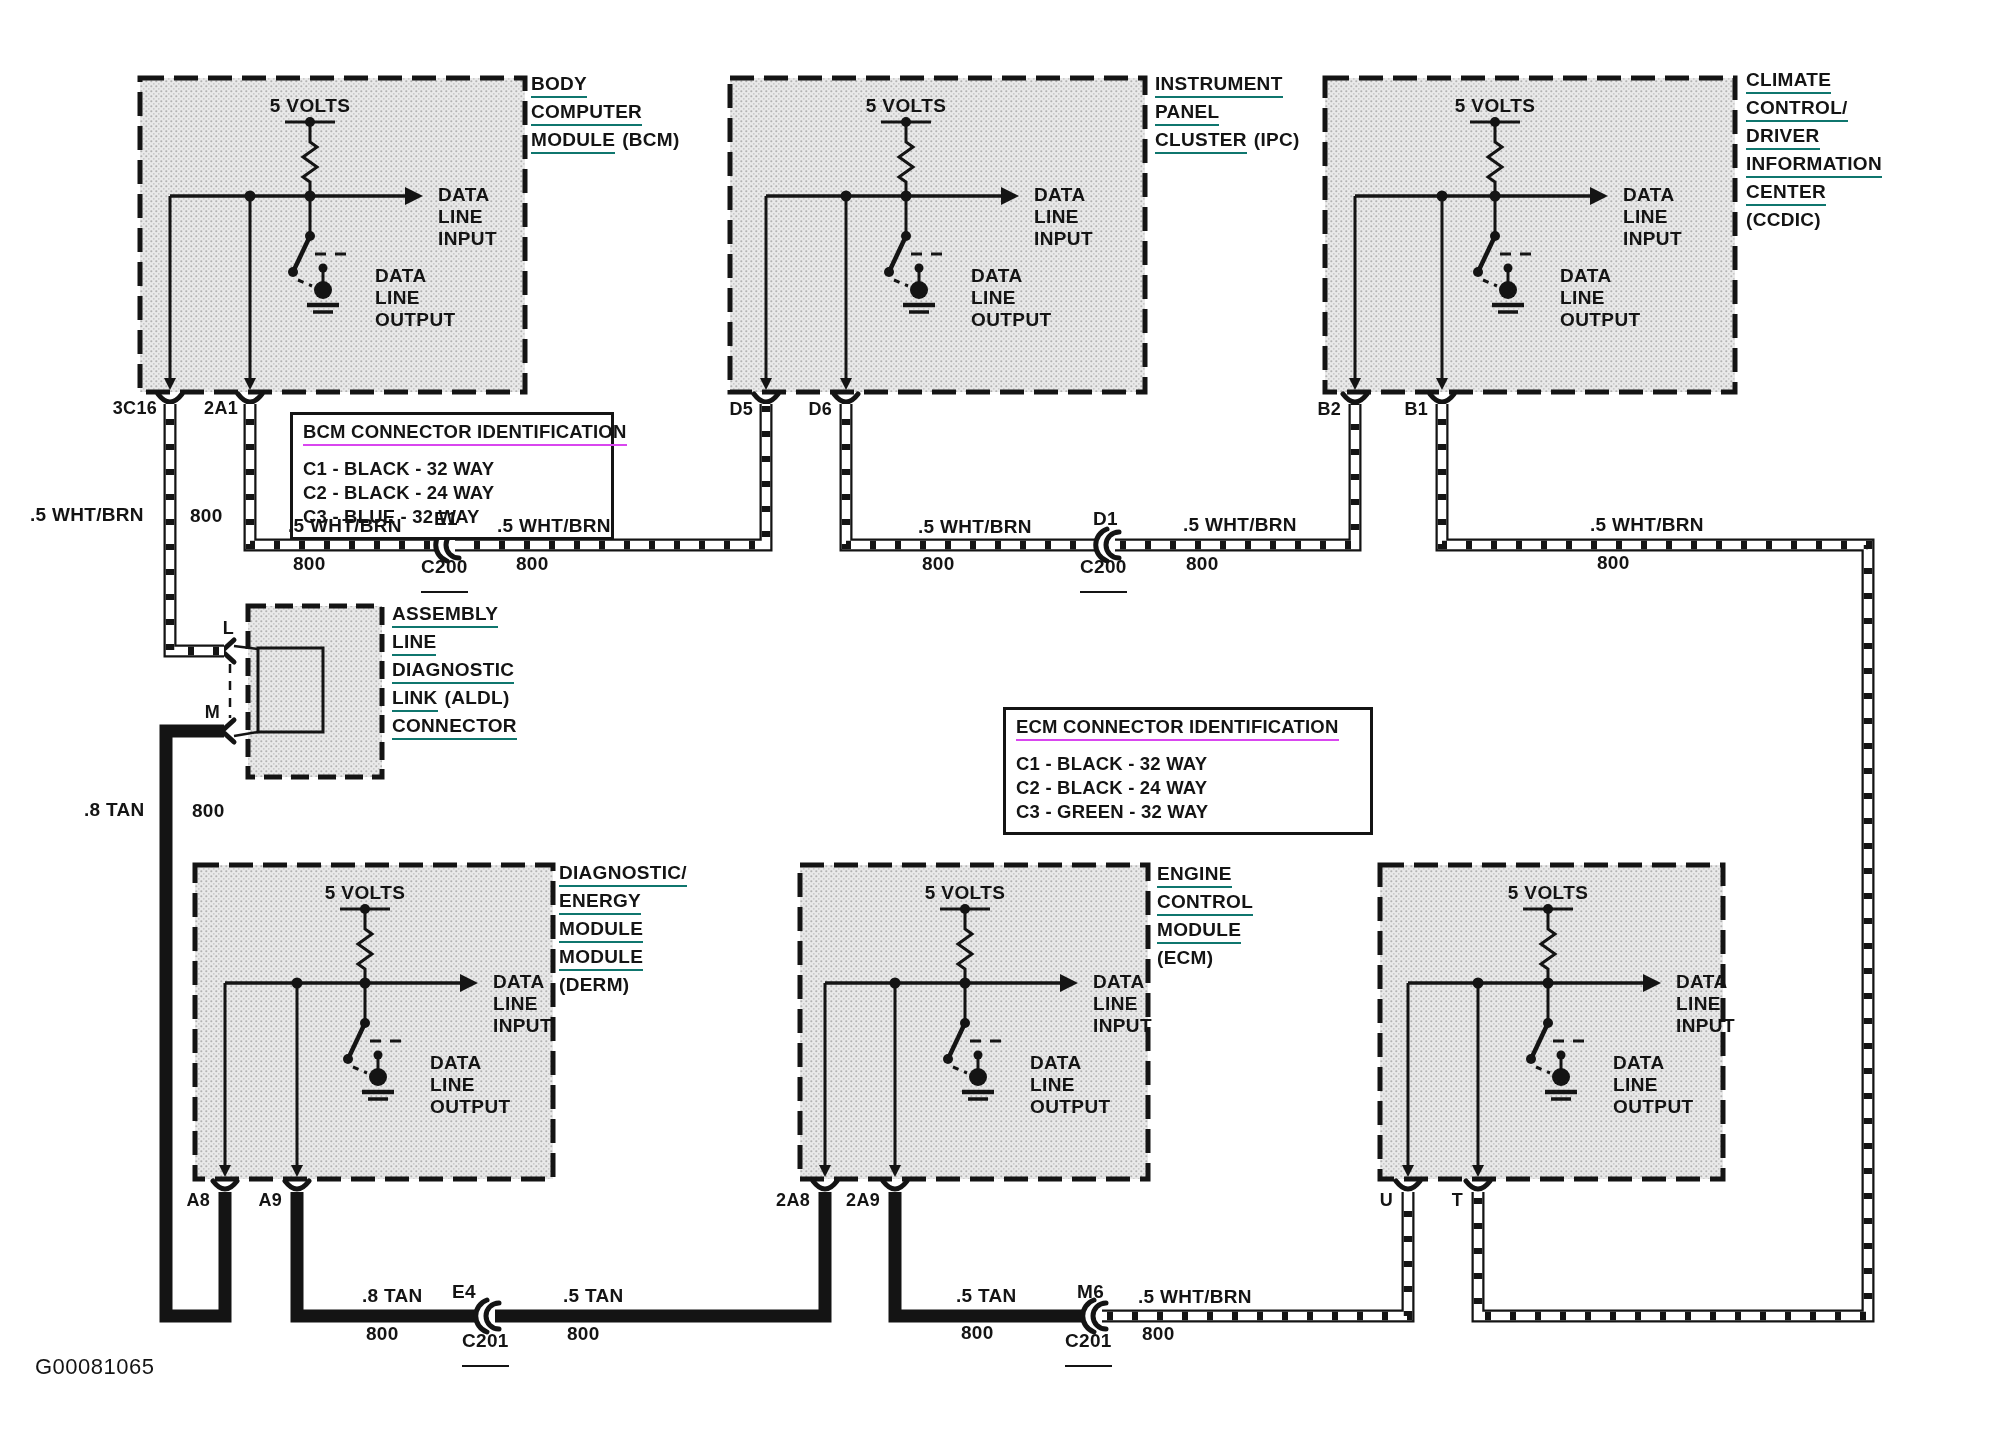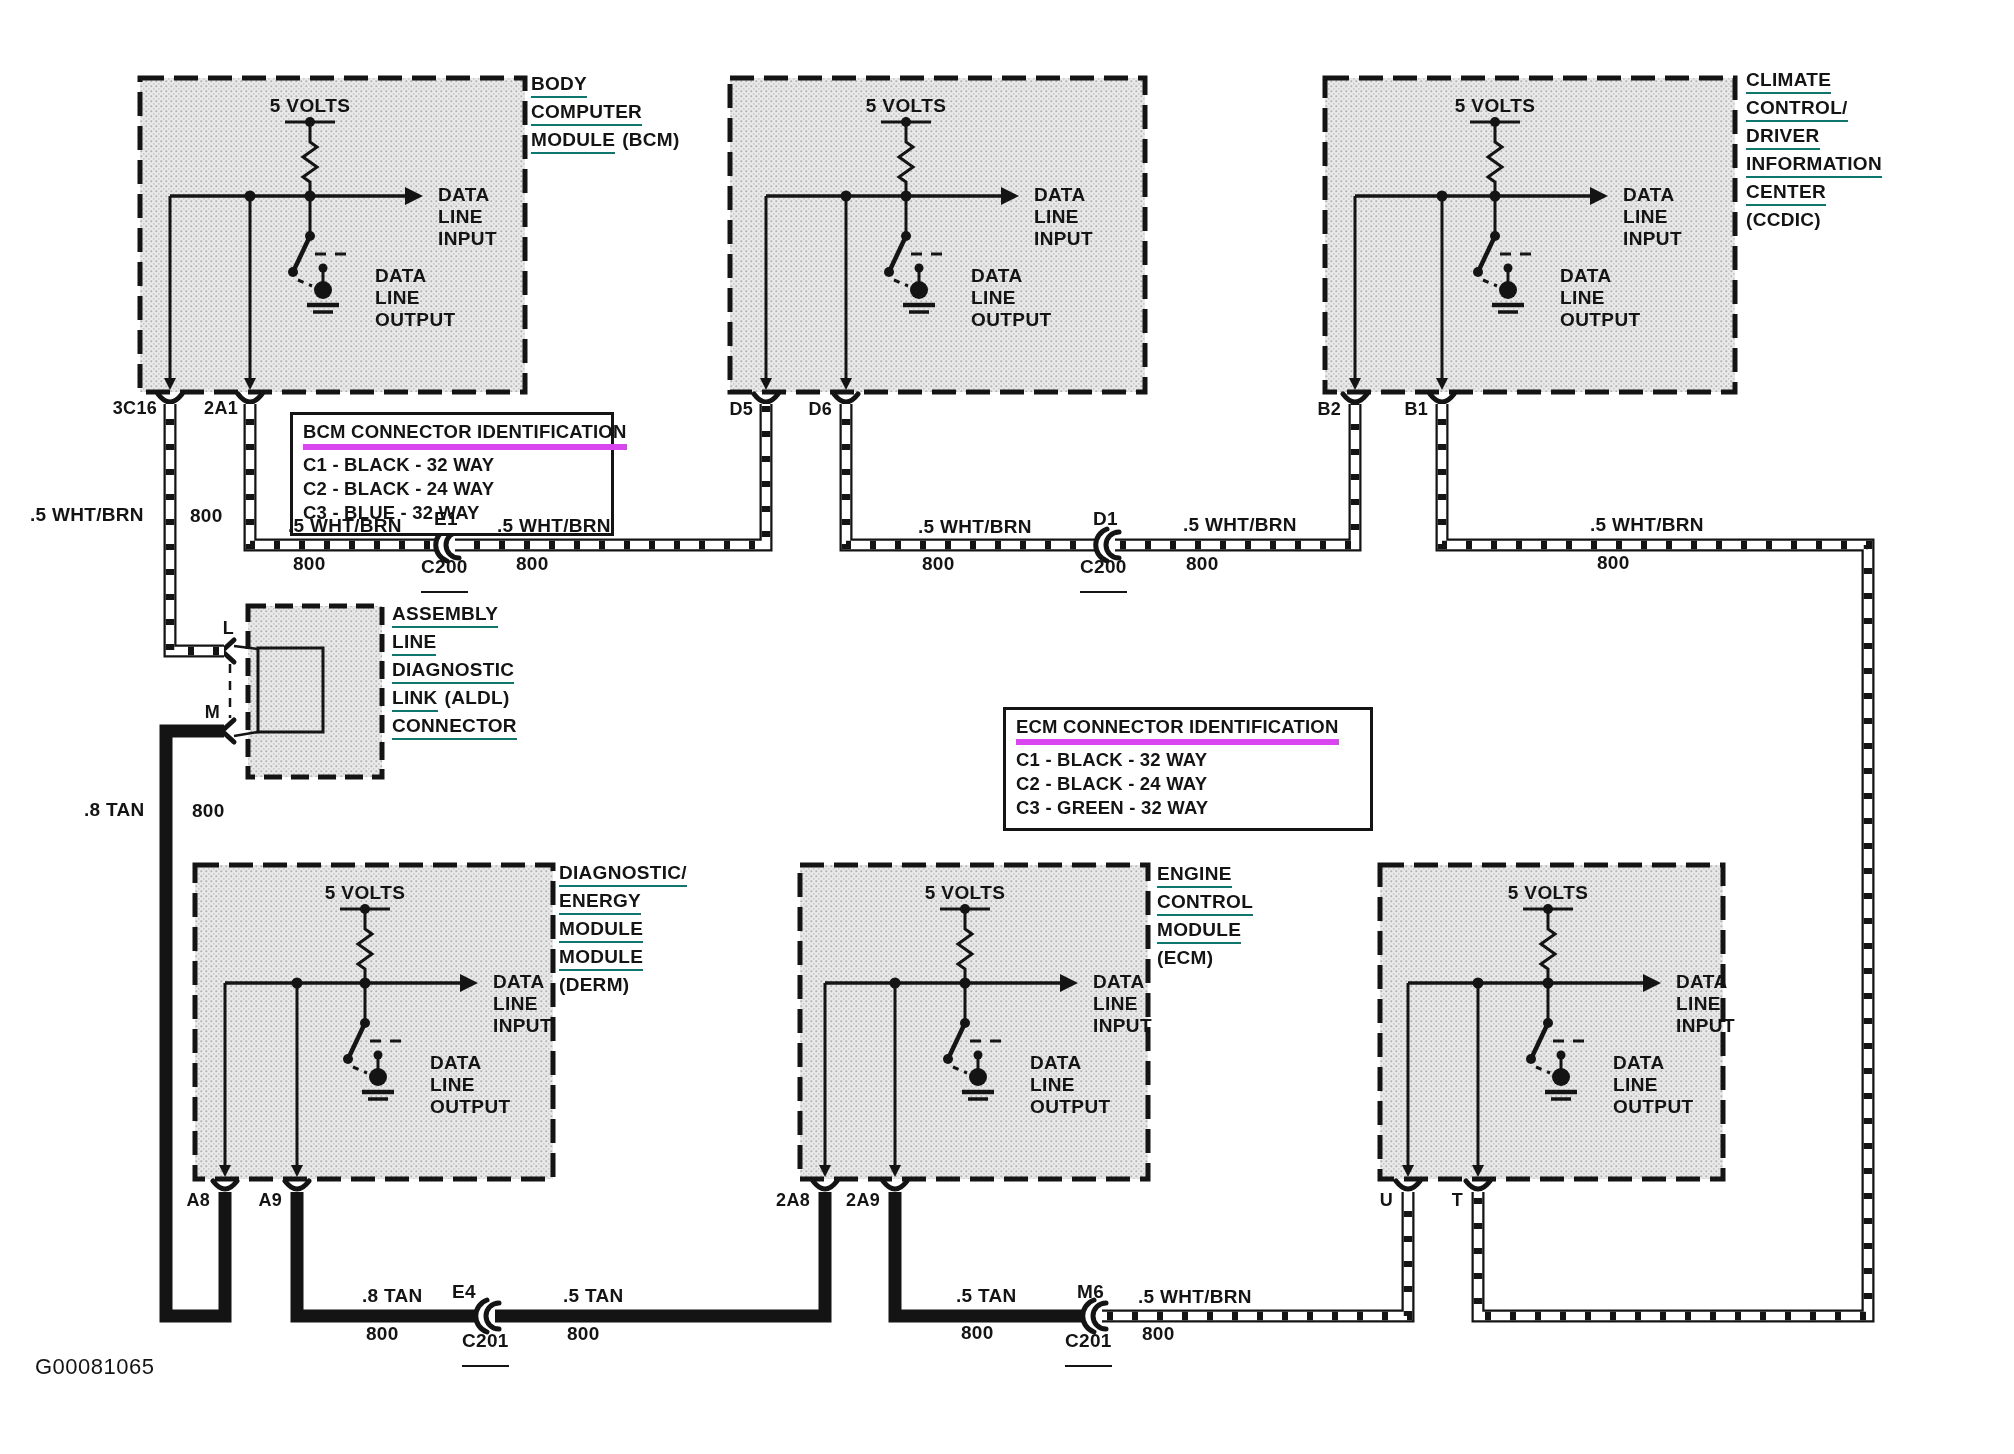--- a/index.html
+++ b/index.html
@@ -10,21 +10,21 @@
   .lbl{position:absolute;font:600 19px "Liberation Sans",sans-serif;letter-spacing:.3px;white-space:nowrap;}
   .pin{position:absolute;font:600 18px "Liberation Sans",sans-serif;letter-spacing:.3px;text-align:right;white-space:nowrap;}
   .uln{border-bottom:2px solid #141414;padding-bottom:13px;}
   .mod-name{position:absolute;display:flex;flex-direction:column;align-items:flex-start;
             font:600 19px "Liberation Sans",sans-serif;letter-spacing:.3px;line-height:24px;}
   .mod-name span{white-space:nowrap;}
   .mod-name .u{border-bottom:2px solid #0f766e;margin-bottom:2px;}
   .row{display:flex;gap:7px;}
   .idbox{position:absolute;background:#fff;border:3px solid #141414;padding:5px 12px 8px 10px;
          font:600 18.5px "Liberation Sans",sans-serif;letter-spacing:.2px;line-height:24px;}
-  .idbox .ttl{display:inline-block;border-bottom:6px solid #d946ef;margin-bottom:3px;white-space:nowrap;}
+  .idbox .ttl{display:inline-block;border-bottom:2px solid #d946ef;margin-bottom:11px;white-space:nowrap;}
   .idbox div{white-space:nowrap;}
   .footer-id{position:absolute;font:400 22px "Liberation Sans",sans-serif;letter-spacing:.5px;}
 </style>
 </head>
 <body>
 
 <div id="canvas">
 
   <svg id="wires-layer" width="2014" height="1454" viewBox="0 0 2014 1454">
       <defs>
@@ -319,20 +319,28 @@
 
   <div class="mod-name" style="left:531px;top:72px;">
     <span class="u">BODY</span>
     <span class="u">COMPUTER</span>
     <span class="row">
         <span class="u">MODULE</span>
         <span>(BCM)</span>
       </span>
   </div>
 
+  <div class="mod-name" style="left:1155px;top:72px;">
+    <span class="u">INSTRUMENT</span>
+    <span class="u">PANEL</span>
+    <span class="row">
+        <span class="u">CLUSTER</span>
+        <span>(IPC)</span>
+      </span>
+  </div>
 
   <div class="mod-name" style="left:1746px;top:68px;">
     <span class="u">CLIMATE</span>
     <span class="u">CONTROL/</span>
     <span class="u">DRIVER</span>
     <span class="u">INFORMATION</span>
     <span class="u">CENTER</span>
     <span>(CCDIC)</span>
   </div>
 

